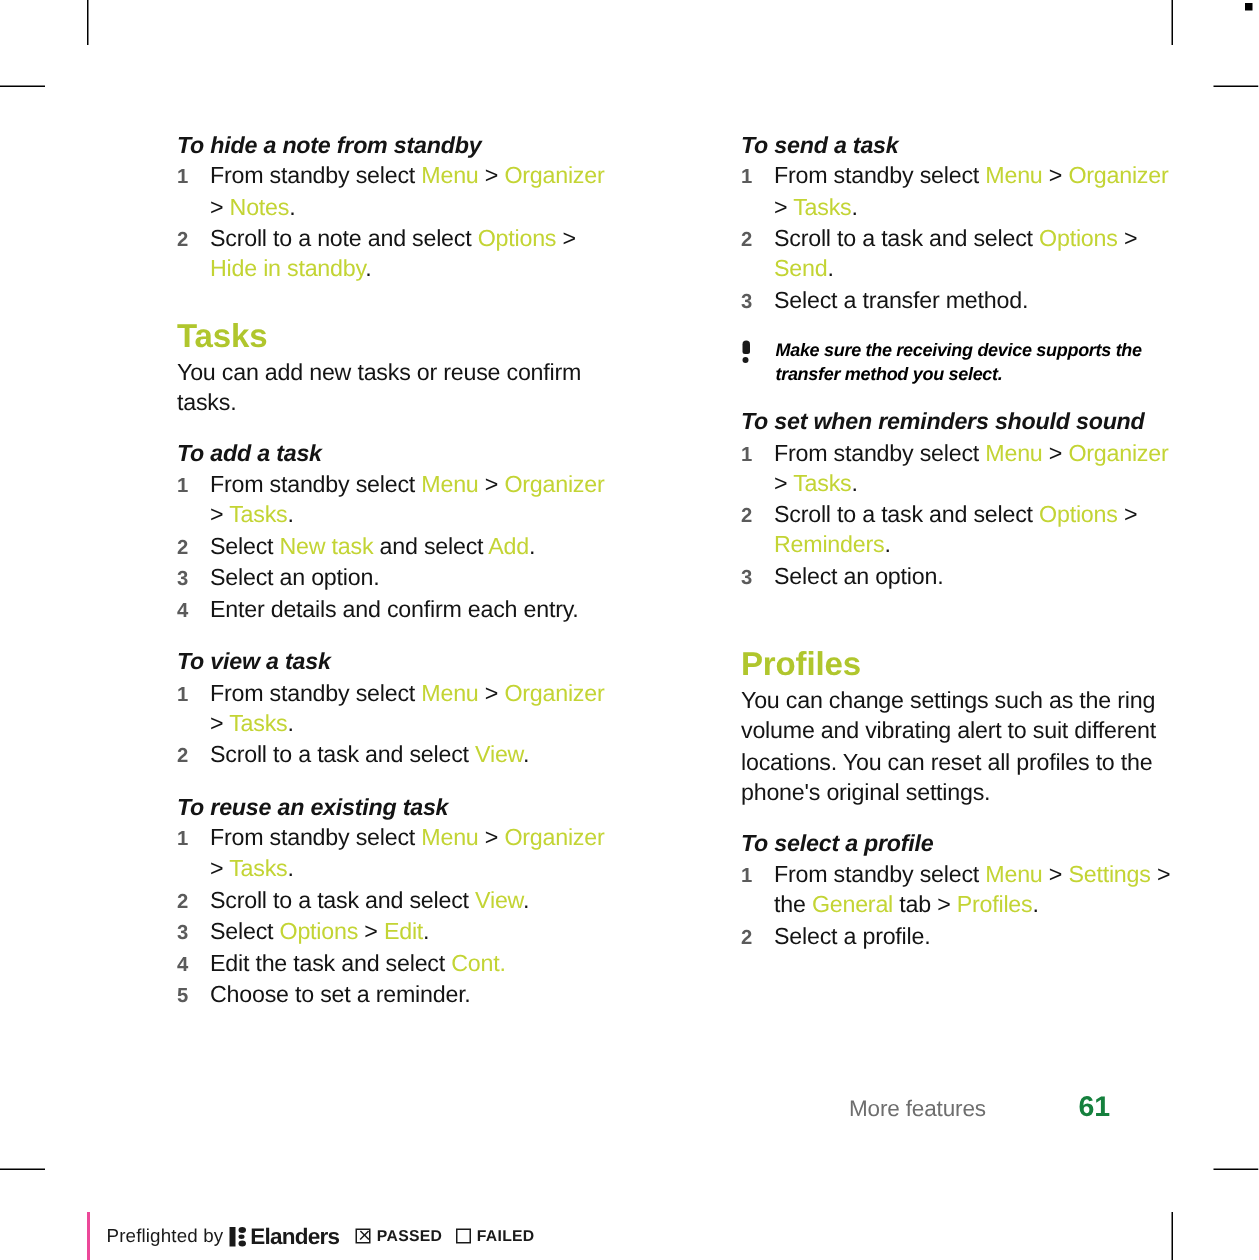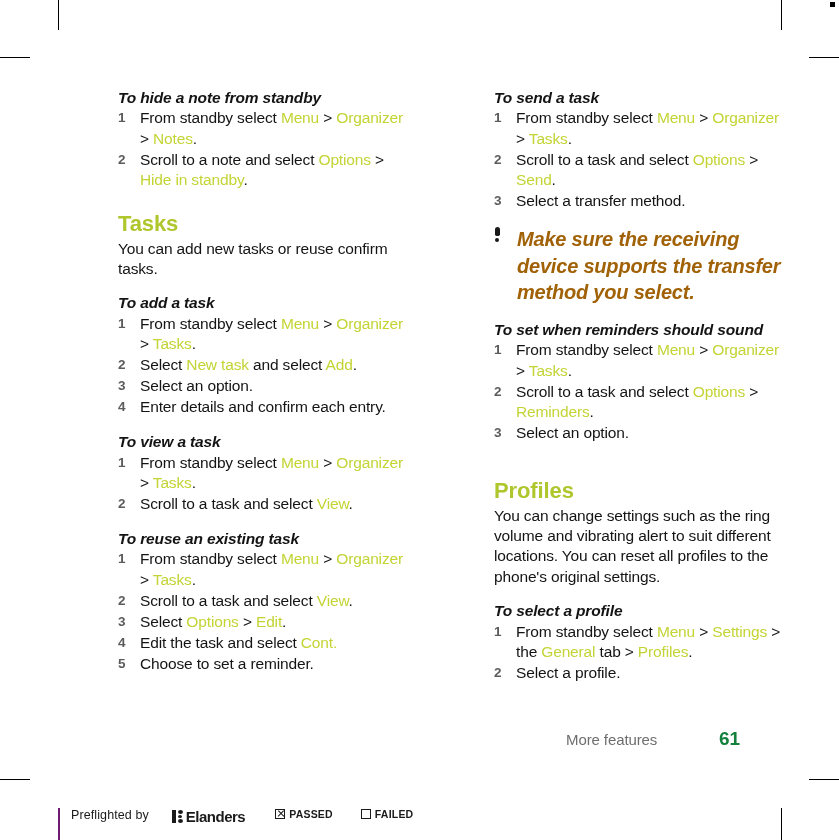--- a/index.html
+++ b/index.html
@@ -106,25 +106,25 @@
     color: #5b5b5b;
     line-height: 1.5;
   }
   .gui { color: #c3d434; }
   .gt  { color: #141414; }
 
   
   .tip {
     position: relative;
     padding-left: 23px;
-    font-size: 20px;
+    font-size: 12px;
     font-style: italic;
     font-weight: bold;
     line-height: 1.33;
-    color: #a16207;
+    color: #000000;
     letter-spacing: -0.2px;
   }
   .tip .bang {
     position: absolute;
     left: 0;
     top: 1px;
     width: 8px;
     font-style: normal;
   }
   .tip .bang .dot-top {
@@ -161,24 +161,24 @@
     color: #15803d;
   }
 
   
   .preflight {
     position: absolute;
     left: 58px;
     top: 808px;
     height: 32px;
     padding-left: 11px;
-    border-left: 2px solid #701a75;
+    border-left: 2px solid #ec4899;
     display: flex;
-    align-items: flex-start;
-    gap: 21px;
+    align-items: center;
+    gap: 2px;
     font-size: 12.5px;
     color: #1a1a1a;
   }
   .pf-text { font-size: 12.5px; letter-spacing: 0.1px; }
   .pf-logo {
     display: flex;
     align-items: center;
     gap: 3px;
     margin-left: 2px;
   }

